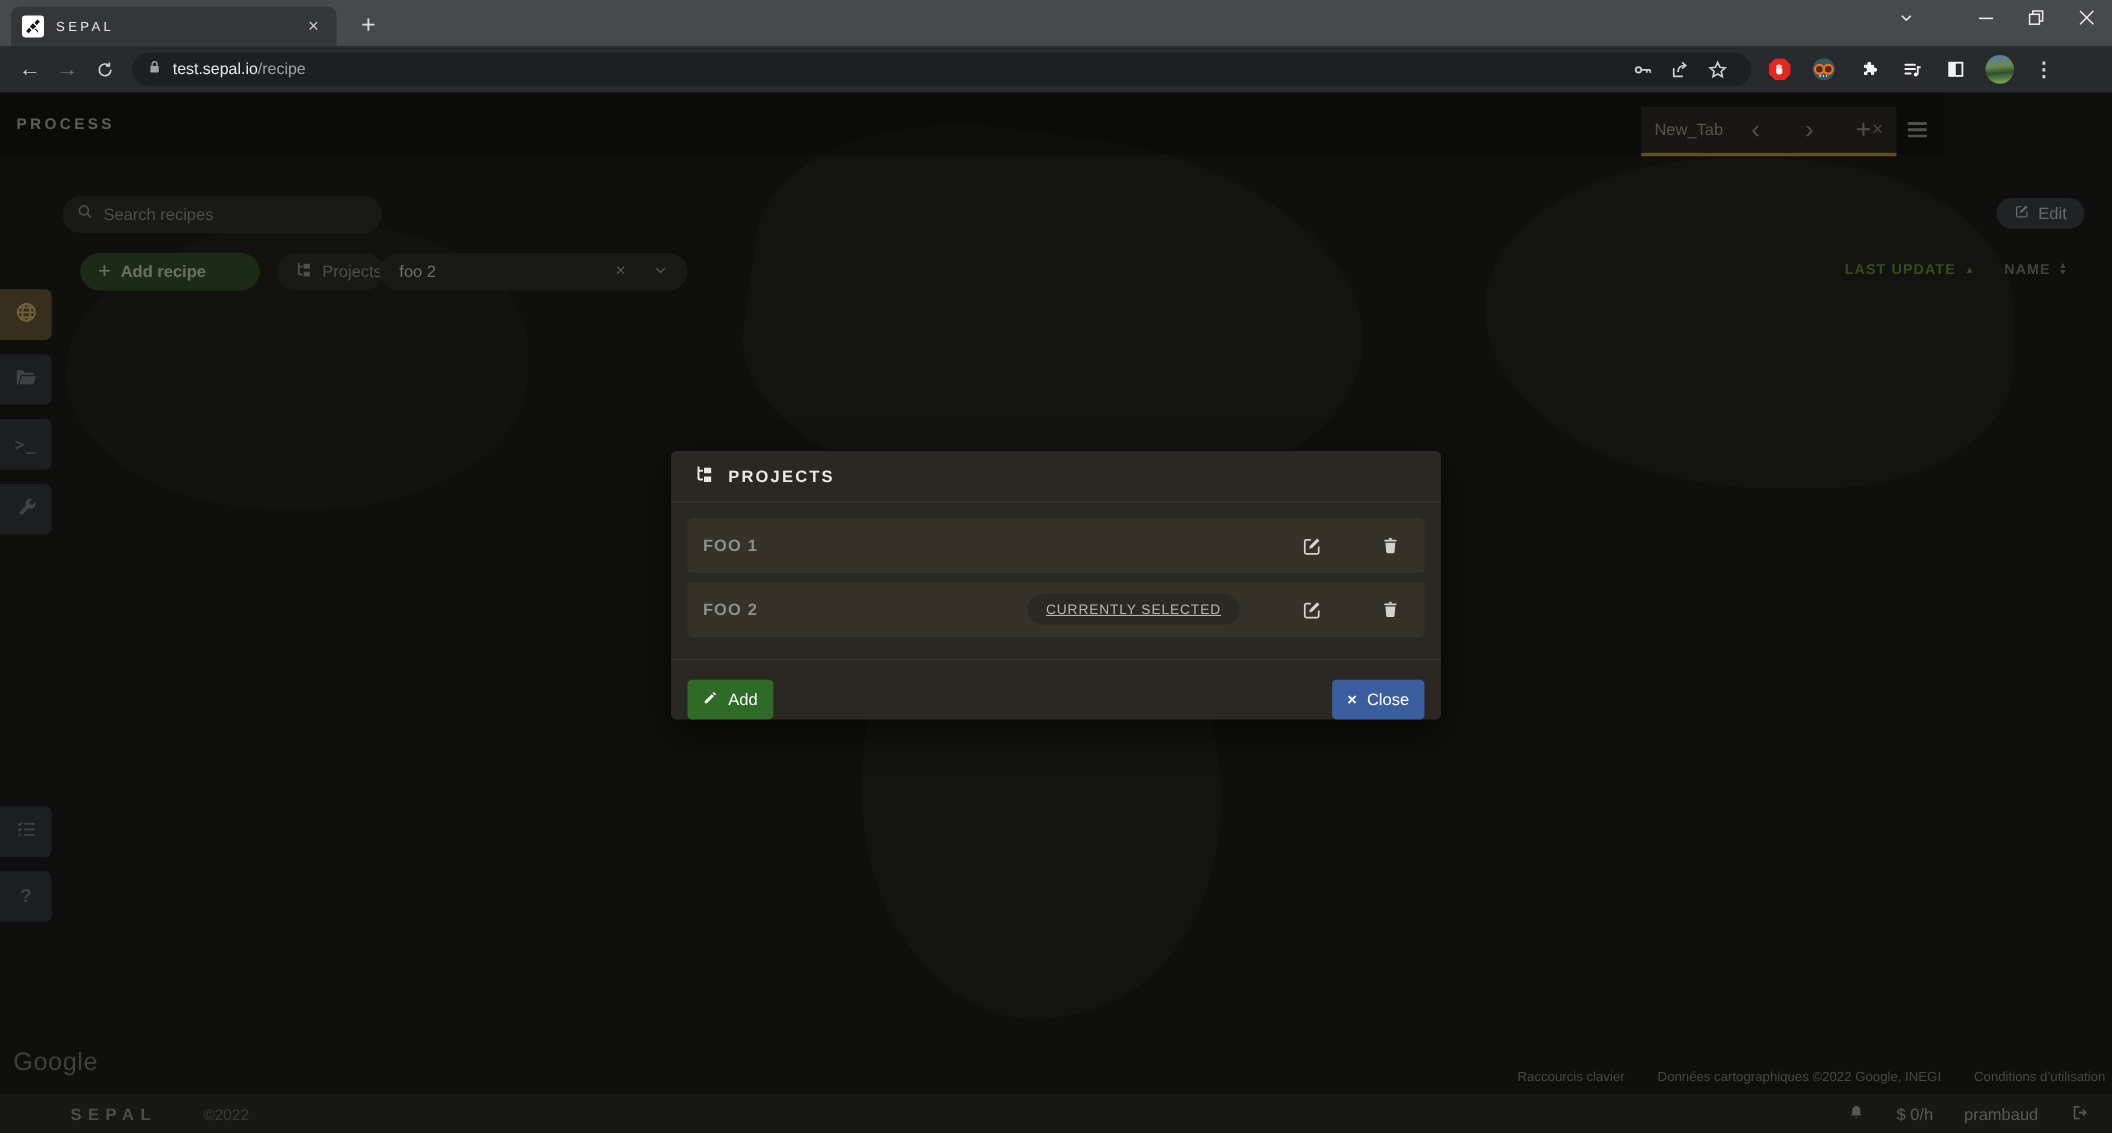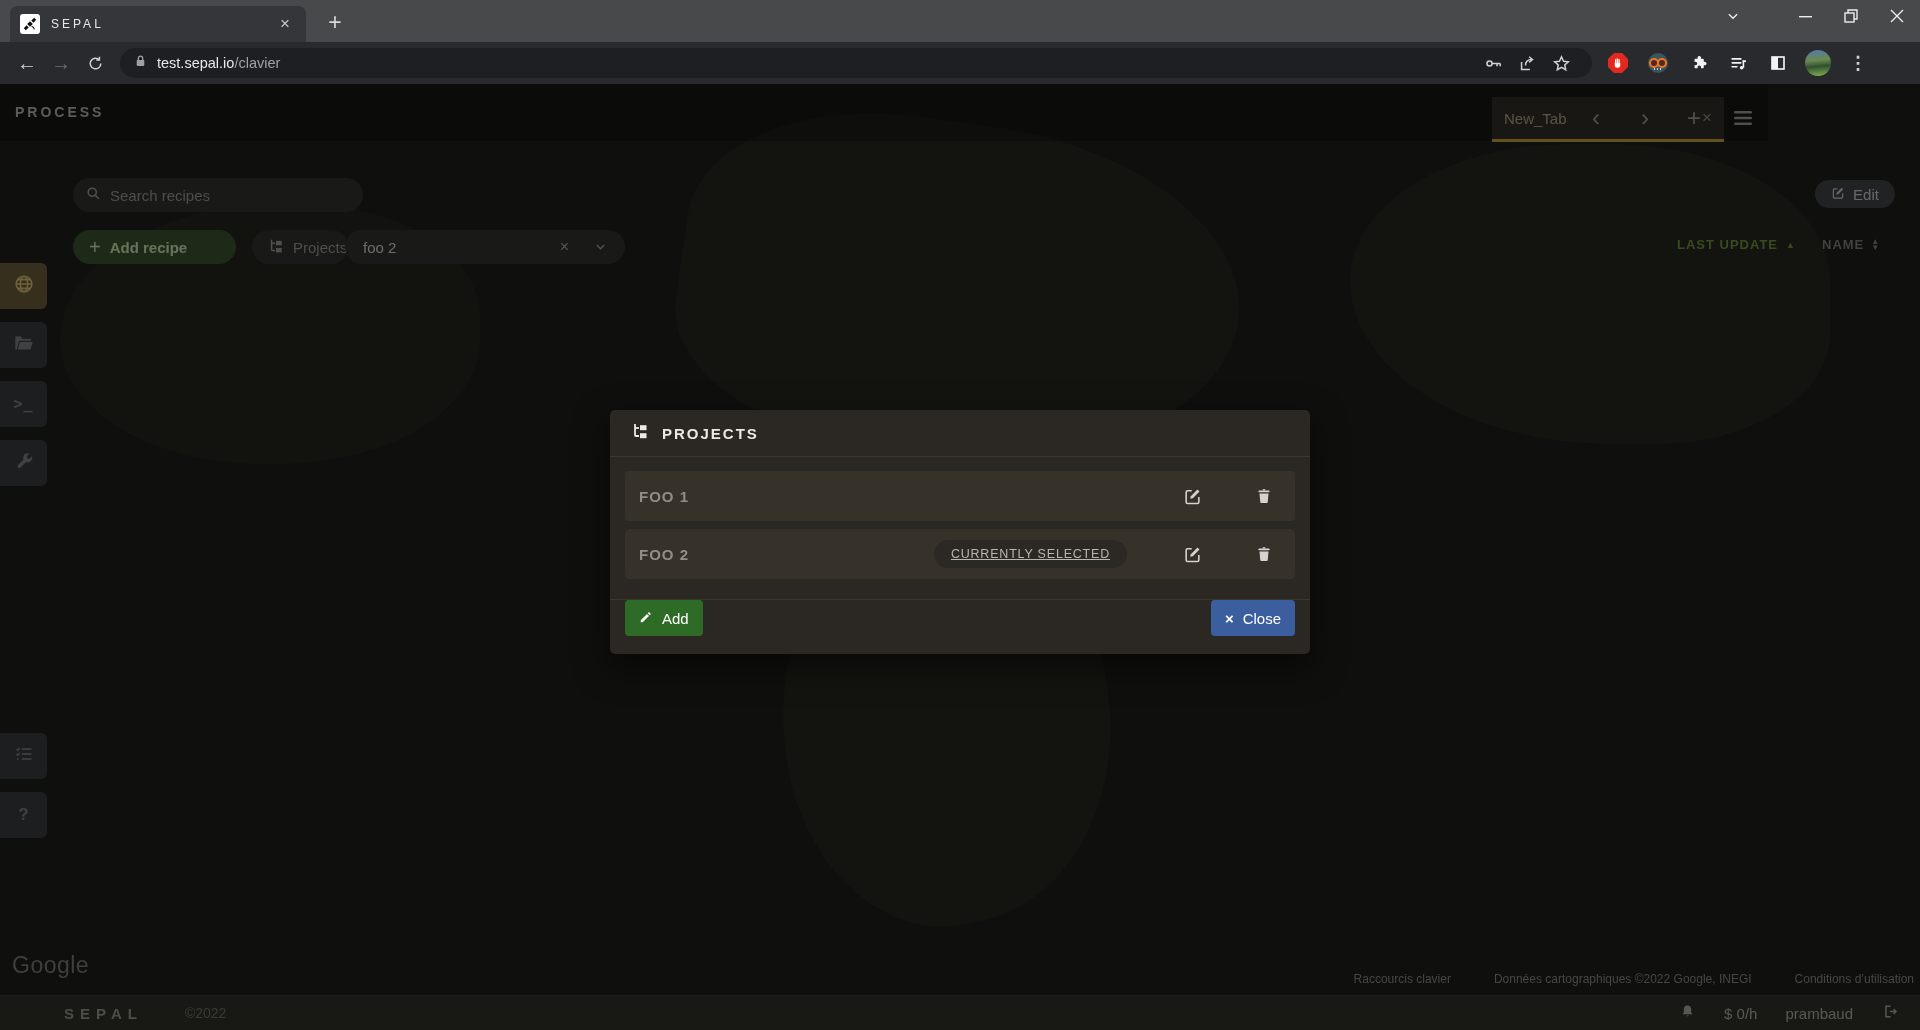--- a/index.html
+++ b/index.html
@@ -60,21 +60,21 @@
   .process-title { position:absolute; left:15px; top:20px; color:#b9b8b2; font-size:14px; font-weight:bold;
     letter-spacing:3px; }
   .app-tab { position:absolute; left:1492px; top:13px; width:232px; height:45px; background:#302f29;
     border-bottom:3px solid #c9a13b; display:flex; align-items:center; padding:0 12px; }
   .app-tab-label { flex:1; color:#b3a78f; font-size:15px; }
   .app-tab-close { color:#97917f; font-size:17px; }
   .app-tab-nav { position:absolute; right:14px; top:13px; height:42px; display:flex; align-items:center; gap:27px; }
   .app-tab-nav .tnav { color:#a09f97; font-size:24px; line-height:1; display:flex; align-items:center;
     justify-content:center; width:22px; }
 
-  .search-pill { position:absolute; left:73px; top:94px; width:290px; height:34px; background:#33342e;
+  .search-pill { position:absolute; left:57px; top:94px; width:290px; height:34px; background:#33342e;
     border-radius:17px; display:flex; align-items:center; padding:0 13px; }
   .search-pill input { background:transparent; border:none; outline:none; margin-left:9px; width:230px;
     color:#d9d8d2; font-size:15px; font-family:"Liberation Sans", sans-serif; }
   .search-pill input::placeholder { color:#9a9a93; opacity:1; }
 
   .pill-btn { position:absolute; top:146px; height:34px; border-radius:17px; display:flex;
     align-items:center; padding:0 16px; gap:9px; }
   .add-recipe { left:73px; width:163px; background:#3a5530; color:#cfe5b5; font-size:15px; font-weight:bold; }
   .add-recipe .plus { font-size:20px; font-weight:normal; }
   .projects-btn { left:252px; width:96px; background:#32332e; color:#9b9e98; font-size:15px; }
@@ -94,21 +94,21 @@
   .updown { display:flex; flex-direction:column; line-height:6px; font-size:8px; color:#82857f; }
 
   .side-tile { position:absolute; left:0; width:47px; height:46px; background:#3b3d40;
     border-radius:0 6px 6px 0; display:flex; align-items:center; justify-content:center; color:#7e8287; }
   .side-tile.active { background:#6e5f3a; color:#dcc27a; }
   .term { font-family:"DejaVu Sans Mono", monospace; font-size:15px; font-weight:bold; letter-spacing:1px; }
   .helpq { font-size:17px; font-weight:bold; }
 
   .google-logo { position:absolute; left:12px; top:868px; color:#7e7e7a; font-size:23px; font-weight:500;
     letter-spacing:.5px; }
-  .map-attrib { position:absolute; right:6px; top:888px; display:flex; gap:43px; color:#8d8d89; font-size:12px; }
+  .map-attrib { position:absolute; right:6px; top:888px; display:flex; gap:30px; color:#8d8d89; font-size:12px; }
 
   .app-footer { position:absolute; left:0; top:911px; width:1920px; height:35px; background:#30312b;
     border-top:1px solid rgba(255,255,255,.05); display:flex; align-items:center; }
   .foot-brand { margin-left:64px; color:#9c9890; font-size:15px; font-weight:bold; letter-spacing:6px; }
   .foot-copy { margin-left:42px; color:#76726a; font-size:14px; }
   .foot-right { margin-left:auto; margin-right:22px; display:flex; align-items:center; gap:28px;
     color:#b3afa7; font-size:15px; }
 
   .overlay { position:absolute; inset:0; background:rgba(0,0,0,.5); z-index:5; }
 
@@ -121,21 +121,21 @@
   .modal-body { padding:14px 15px 20px 15px; }
   .project-row { height:50px; background:#363129; border-radius:4px; display:flex; align-items:center;
     padding:0 18px 0 14px; margin-bottom:8px;gap:28px; }
   .project-row:last-child { margin-bottom:0; }
   .row-name { color:#918e89; font-size:15px; font-weight:bold; letter-spacing:1px; flex:1; }
   .badge { height:28px; border-radius:14px; background:#2c2925; color:#b8b5b0; font-size:12.5px;
     letter-spacing:.8px; display:flex; align-items:center; padding:0 17px; margin-right:24px;text-decoration:underline; }
   .rowbtn { width:26px; height:26px; display:flex; align-items:center; justify-content:center;
     color:#d6d3cf; }
   .rowbtn + .rowbtn { margin-left:18px; }
-  .modal-footer { height:55px; border-top:1px solid #3b3631; display:flex; align-items:flex-start;
+  .modal-footer { height:55px; border-top:1px solid #3b3631; display:flex; align-items:flex-end;
     justify-content:space-between; padding:0 15px; }
   .btn { height:36px; border-radius:4px; display:flex; align-items:center; gap:9px; padding:0 14px;
     color:#fff; font-size:15px; }
   .btn-add { background:#2e6b27; }
   .btn-close { background:#3b5e9f; }
   .btn .x { font-size:15px; font-weight:bold; }
 </style>
 </head>
 <body>
 
@@ -190,21 +190,21 @@
     </svg>
   </span>
   <div class="urlbar">
     <span>
       <svg width="13" height="14" viewBox="0 0 24 24" fill="#9ea1a5">
         <rect x="5" y="10" width="14" height="11" rx="1.5"></rect>
         <path d="M8 10 V7 a4 4 0 0 1 8 0 v3" fill="none" stroke="#9ea1a5" stroke-width="2.4"></path>
       </svg>
     </span>
     <span class="url-host">test.sepal.io</span>
-      <span class="url-path">/clavier</span>
+      <span class="url-path">/recipe</span>
     <span class="url-spacer"></span>
     <span class="pillicon">
       <svg width="19" height="19" viewBox="0 0 24 24" fill="none" stroke="#cfd0d3" stroke-width="2">
         <circle cx="7" cy="12" r="3.2"></circle>
           <path d="M10.2 12 H20.5 M16.5 12 v3.4 M20.5 12 v3.4"></path>
       </svg>
     </span>
     <span class="pillicon">
       <svg width="19" height="19" viewBox="0 0 24 24" fill="none" stroke="#cfd0d3" stroke-width="1.9">
         <path d="M4.5 10 v9.5 h10.5"></path>

